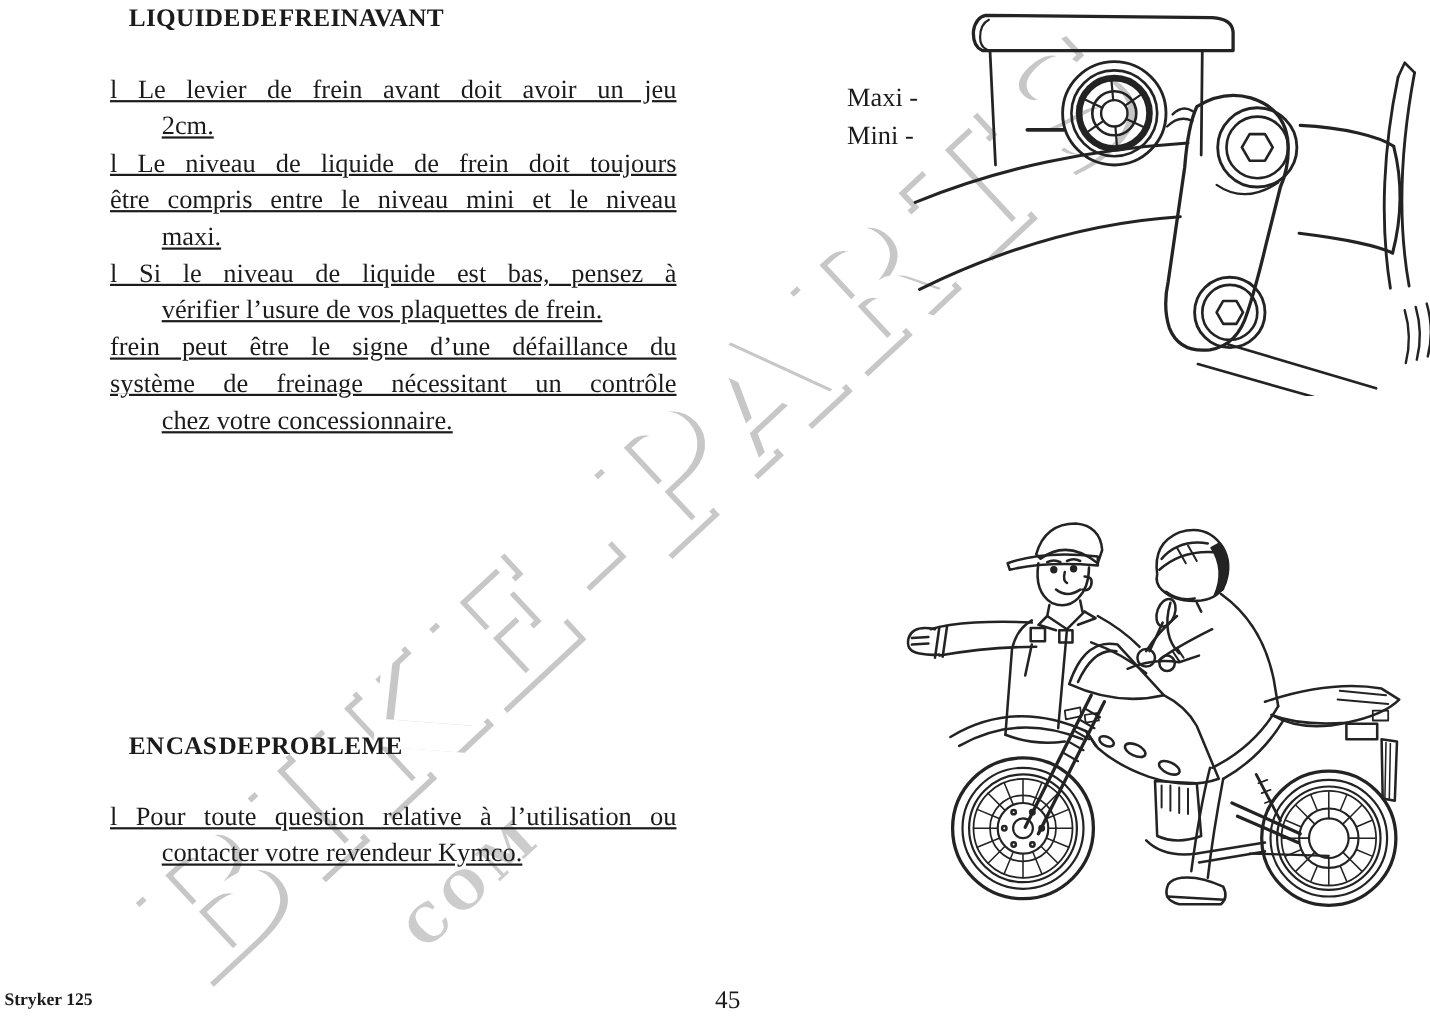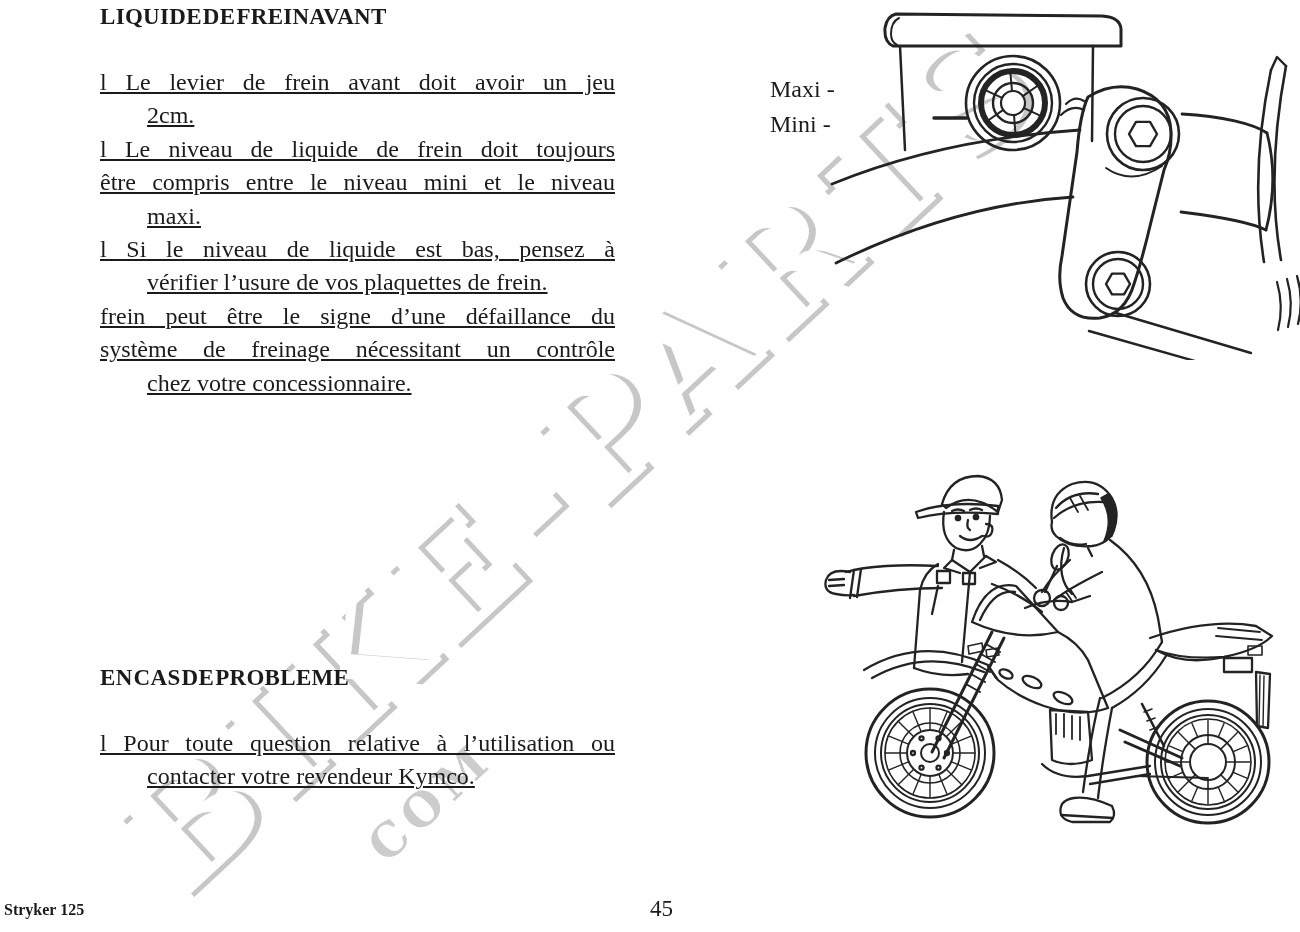--- a/index.html
+++ b/index.html
@@ -14,21 +14,21 @@
   .wm-gray{color:#c7c7c7;}
   .wm-light{color:#ffffff;transform:translate(-5px,-5px);}
   .wm2{position:absolute;left:305px;top:762px;width:250px;height:80px;z-index:1;
        transform:rotate(-43deg);display:flex;align-items:center;justify-content:center;
        font-family:"DejaVu Serif",serif;font-weight:bold;font-size:46px;
        letter-spacing:7px;color:#cccccc;pointer-events:none;}
   
   .col{position:absolute;left:100px;top:2px;width:515px;z-index:3;}
   .col2{position:absolute;left:100px;top:663px;width:515px;z-index:3;}
   .h1{font-size:23px;font-weight:bold;word-spacing:-5px;letter-spacing:0.3px;
-      line-height:30px;white-space:nowrap;}
+      line-height:30px;white-space:nowrap;margin-left:17px;}
   .paras{margin-top:34px;}
   .ln{font-size:24px;line-height:33.4px;text-align:justify;text-align-last:justify;
       white-space:nowrap;text-decoration:underline;}
   .ln.fin{text-align-last:left;margin-left:47px;}
   
   .levels{position:absolute;left:770px;top:72px;width:115px;z-index:3;
           font-size:24px;line-height:35px;}
   
   .model{position:absolute;left:4px;top:901px;z-index:3;
          font-family:Liberation Serif, serif;font-weight:bold;font-size:16px;}

